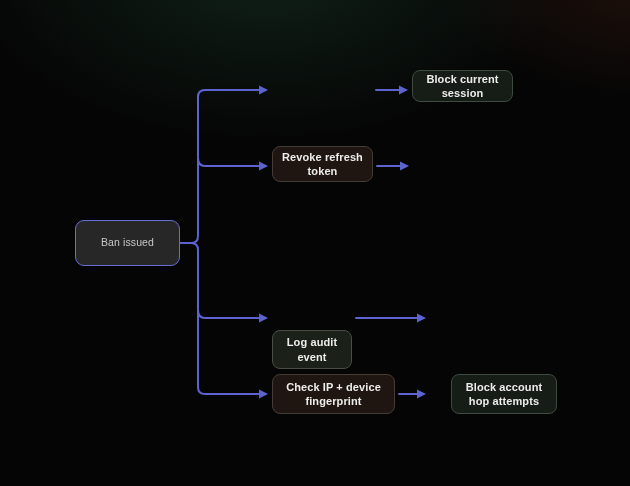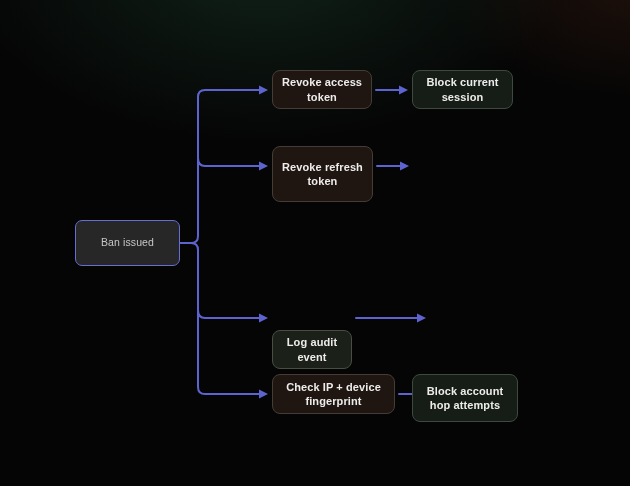--- a/index.html
+++ b/index.html
@@ -37,29 +37,29 @@
   }
   .node.neutral{
     background:#1b2019;
     border:1px solid #484e43;
   }
   .node.green{
     background:#161d17;
     border:1px solid #3e4a40;
   }
   
-  #n-ban{left:75px;top:220px;width:105px;height:46px;}
+  #n-ban{left:75px;top:220px;width:105px;height:46px;border-radius:9px;}
   #n-revoke-access{left:272px;top:70px;width:100px;height:39px;}
-  #n-block-session{left:412px;top:70px;width:101px;height:39px;}
-  #n-revoke-refresh{left:272px;top:146px;width:101px;height:56px;}
+  #n-block-session{left:412px;top:70px;width:101px;height:32px;}
+  #n-revoke-refresh{left:272px;top:146px;width:101px;height:36px;}
   #n-block-reauth{left:413px;top:146px;width:119px;height:40px;}
   #n-log-audit{left:272px;top:298px;width:80px;height:39px;margin-top:32px;}
   #n-compliance{left:430px;top:298px;width:94px;height:39px;}
   #n-check-ip{left:272px;top:374px;width:123px;height:40px;}
-  #n-block-hop{left:412px;top:374px;width:106px;height:48px;}
+  #n-block-hop{left:451px;top:374px;width:106px;height:40px;}
 </style>
 </head>
 <body>
 
 <div class="canvas">
 
   <svg class="wires" width="630" height="486" viewBox="0 0 630 486">
     <g stroke="#5d64d0" stroke-width="2" fill="none" stroke-linecap="round">
 
       <path d="M180,243 H191 Q198,243 198,236 V97 Q198,90 205,90 H259"></path>
@@ -84,23 +84,20 @@
       <polygon points="400,161.5 409,166 400,170.5"></polygon>
       <polygon points="417,313.5 426,318 417,322.5"></polygon>
       <polygon points="417,389.5 426,394 417,398.5"></polygon>
     </g>
   </svg>
 
   <div class="node source" id="n-ban">
     <span>Ban issued</span>
   </div>
 
-  <div class="node warm" id="n-revoke-access">
-    <span>Revoke access token</span>
-  </div>
 
   <div class="node green" id="n-block-session">
     <span>Block current session</span>
   </div>
 
   <div class="node warm" id="n-revoke-refresh">
     <span>Revoke refresh token</span>
   </div>
 
 

